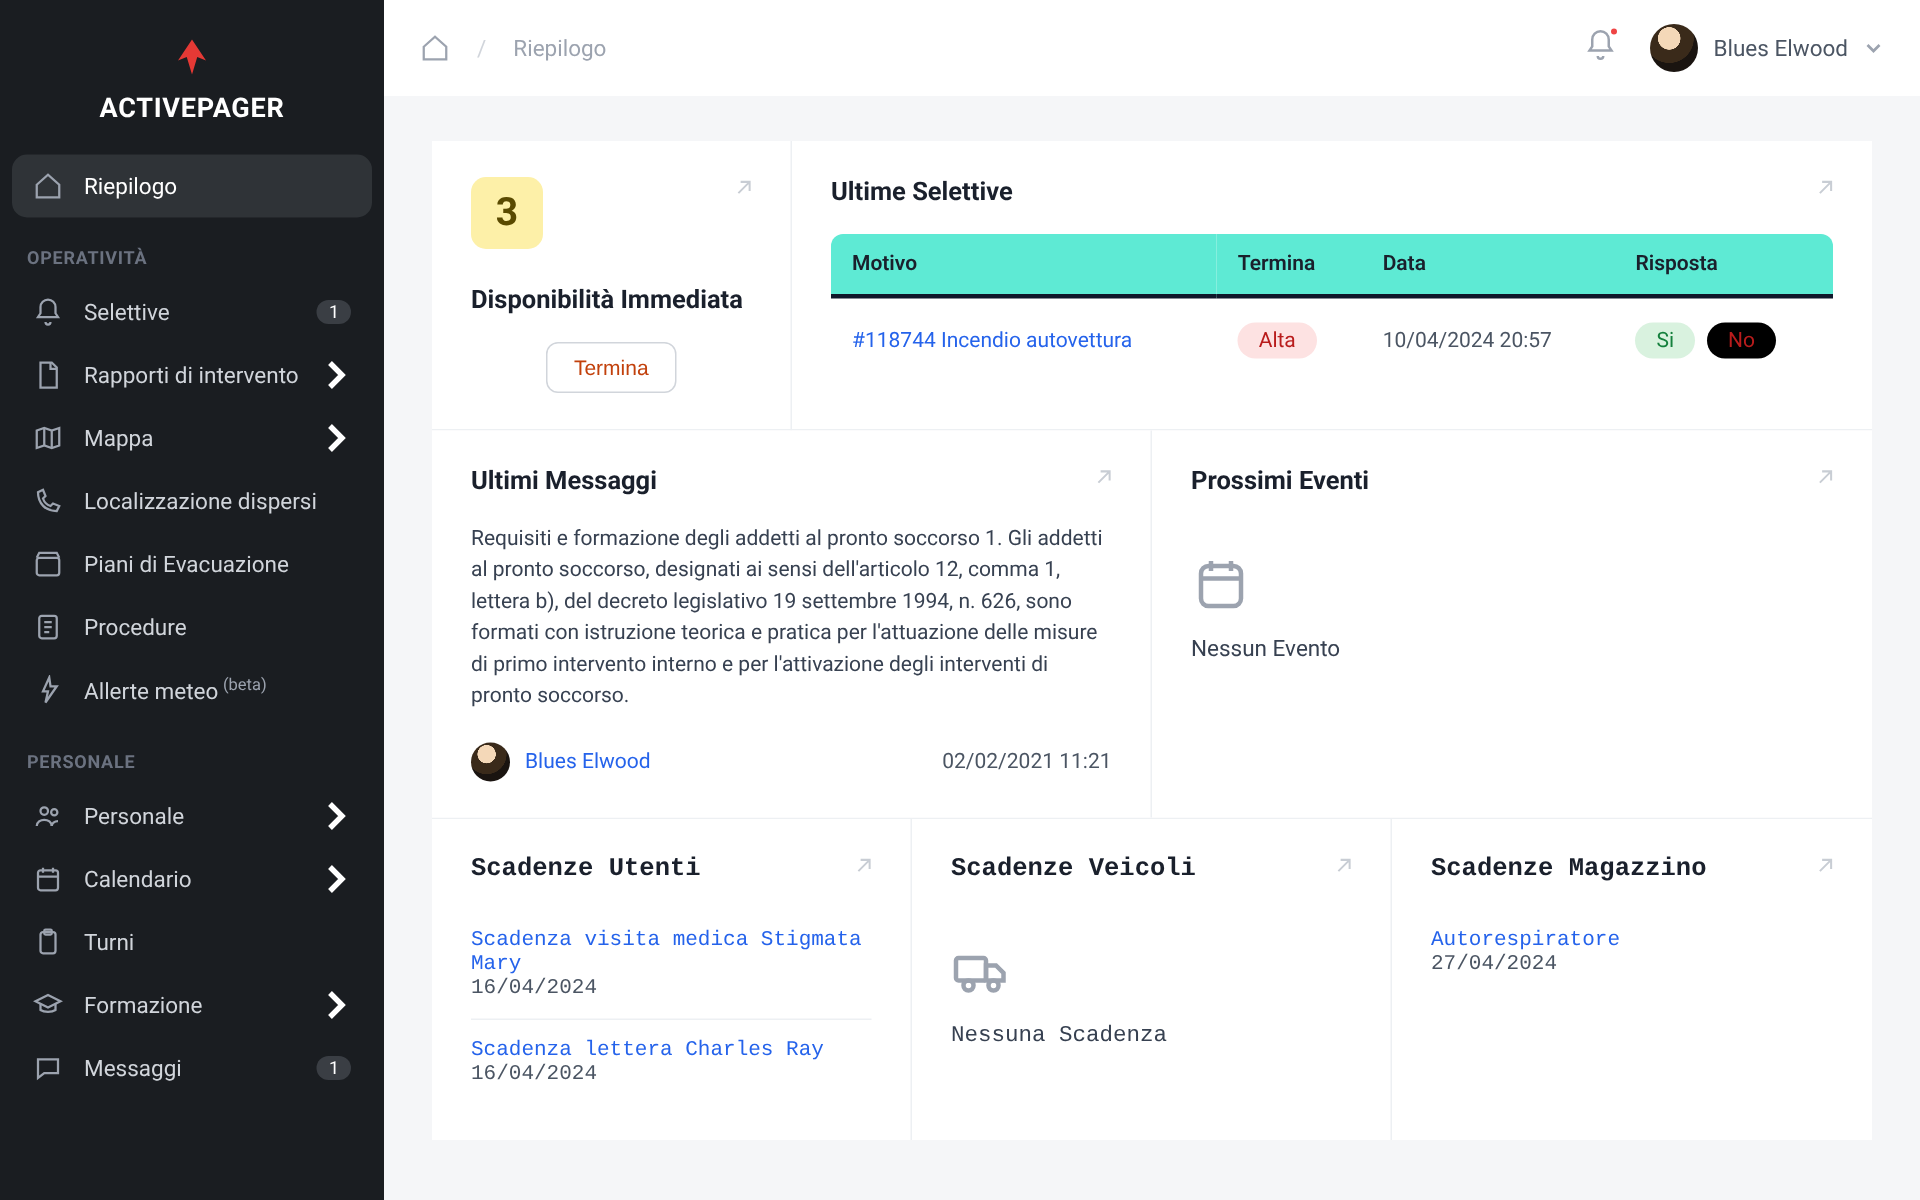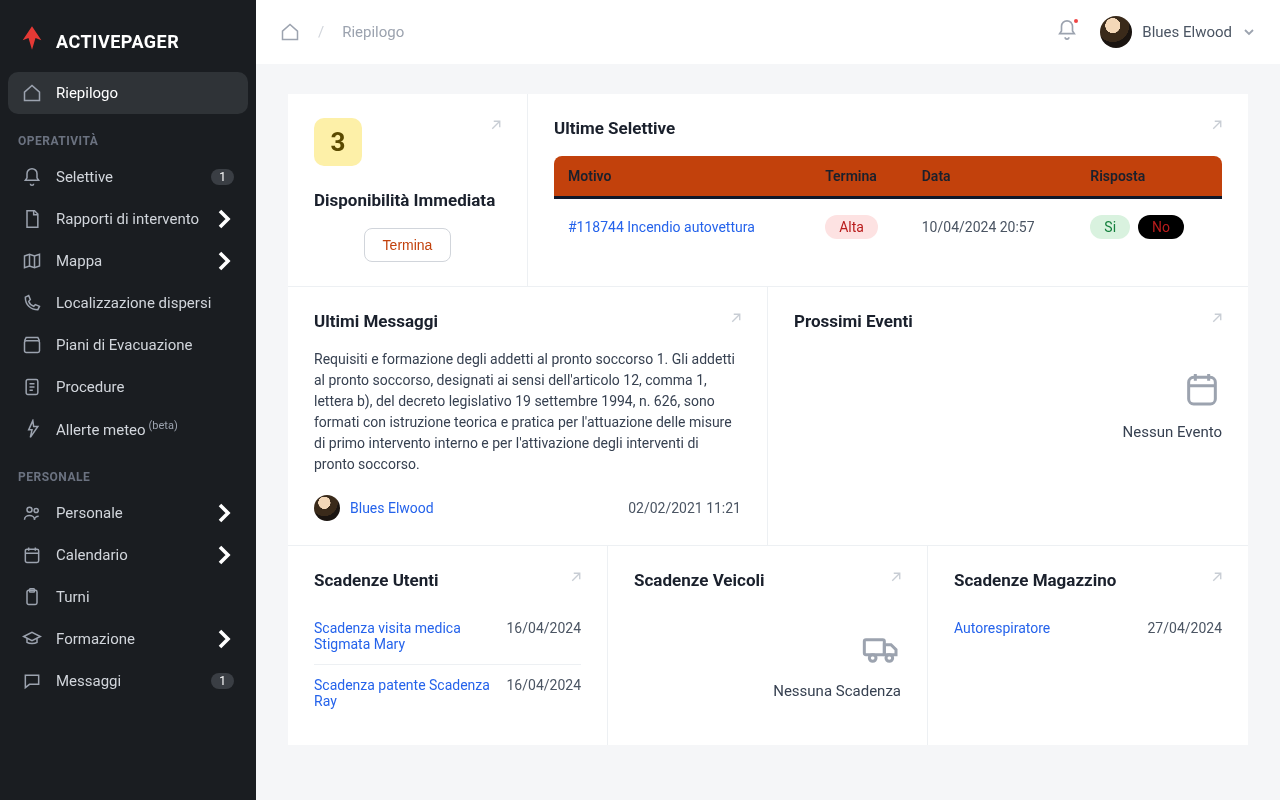--- a/index.html
+++ b/index.html
@@ -2,21 +2,21 @@
 <html><head>
 <meta charset="utf-8">
 <style>
 * { margin: 0; padding: 0; box-sizing: border-box; }
 body { font-family: -apple-system, BlinkMacSystemFont, "Segoe UI", Roboto, sans-serif; background: #f5f6f8; color: #1a202c; width: 1280px; height: 800px; overflow: hidden; }
 
 .app { display: flex; height: 100%; }
 
 
 .sidebar { width: 256px; background: #1a1d21; color: #fff; display: flex; flex-direction: column; padding: 16px 8px; overflow-y: auto; }
-.logo-row { display: flex; align-items: flex-end; gap: 10px; padding: 8px 10px 20px 10px; }
+.logo-row { display: flex; align-items: center; gap: 10px; padding: 8px 10px 20px 10px; flex-direction: column; }
 .logo-mark { width: 28px; height: 28px; }
 .logo-text { font-size: 18px; font-weight: 700; letter-spacing: 0.5px; color: #fff; }
 
 .nav-active { background: #2f3337; border-radius: 10px; }
 .nav-item { display: flex; align-items: center; gap: 14px; padding: 11px 14px; border-radius: 10px; cursor: pointer; color: #d1d5db; font-size: 15px; position: relative; }
 .nav-item svg { width: 20px; height: 20px; flex-shrink: 0; }
 .nav-section-title { font-size: 12px; font-weight: 700; letter-spacing: 0.5px; color: #6b7280; padding: 20px 10px 8px 10px; }
 .nav-badge { margin-left: auto; background: #3a3e44; color: #fff; border-radius: 10px; font-size: 12px; padding: 1px 8px; min-width: 20px; text-align: center; }
 .nav-chevron { margin-left: auto; width: 10px; height: 10px; }
 .nav-beta { color: #9ca3af; font-size: 11px; vertical-align: super; margin-left: 3px; }
@@ -44,47 +44,47 @@
 .arrow-out { position: absolute; top: 22px; right: 22px; width: 18px; height: 18px; cursor: pointer; }
 .arrow-out path { stroke: #c8cdd4; }
 
 
 .big-badge { width: 48px; height: 48px; border-radius: 10px; background: #fdf0a8; color: #5a4a00; font-size: 26px; font-weight: 700; display: flex; align-items: center; justify-content: center; margin-bottom: 24px; }
 .disp-title { font-size: 17px; font-weight: 700; margin-bottom: 18px; }
 .btn-outline { border: 1px solid #d1d5db; background: #fff; color: #c2410c; padding: 8px 18px; border-radius: 8px; font-size: 14px; cursor: pointer; display: block; margin: 0 auto; }
 
 
 .tbl { width: 100%; border-collapse: collapse; }
-.tbl th { text-align: left; font-size: 14px; font-weight: 600; color: #1a202c; padding: 12px 14px; background: #c2410c; }
+.tbl th { text-align: left; font-size: 14px; font-weight: 600; color: #1a202c; padding: 12px 14px; background: #5eead4; }
 .tbl th:first-child { border-top-left-radius: 8px; }
 .tbl th:last-child { border-top-right-radius: 8px; }
 .tbl td { padding: 16px 14px; font-size: 14px; color: #4b5563; border-top: 3px solid #0f172a; }
 .link { color: #2563eb; }
 .pill { padding: 4px 14px; border-radius: 14px; font-size: 14px; display: inline-block; }
 .pill-alta { background: #fde2e2; color: #b91c1c; }
 .pill-si { background: #d9f2df; color: #15803d; }
 .pill-no { background: #000000; color: #b91c1c; }
 .resp-pills { display: flex; gap: 8px; }
 .resp-pills .pill { cursor: pointer; }
 
 
 .row2 { display: grid; grid-template-columns: 1fr 1fr; }
-.row3 { display: grid; grid-template-columns: 1fr 1fr 1fr; }
+.row3 { display: grid; grid-template-columns: 1fr 1fr 1fr; font-family: Liberation Mono, monospace; }
 .msg-body { font-size: 14px; color: #374151; line-height: 1.5; margin-bottom: 20px; }
 .msg-footer { display: flex; align-items: center; justify-content: space-between; font-size: 14px; }
 .msg-author { display: flex; align-items: center; gap: 10px; }
 .msg-author .avatar-sm { width: 26px; height: 26px; border-radius: 50%; background: radial-gradient(circle at 40% 30%, #f4d8b8 25%, #3a2a1a 26% 55%, #1a1410 56%); }
 .msg-date { color: #4b5563; }
 
-.empty-state { text-align: right; padding: 20px 0 10px; }
+.empty-state { text-align: left; padding: 20px 0 10px; }
 .empty-state svg { width: 40px; height: 40px; margin-bottom: 10px; }
 .empty-text { color: #374151; font-size: 15px; }
 
 .deadline-list { font-size: 14px; }
-.deadline-item { display: flex; justify-content: space-between; align-items: flex-start; gap: 16px; padding: 12px 0; border-bottom: 1px solid #edf0f3; }
+.deadline-item { display: flex; justify-content: space-between; align-items: flex-start; padding: 12px 0; border-bottom: 1px solid #edf0f3; flex-direction: column; }
 .deadline-item:last-child { border-bottom: none; }
 .deadline-label { color: #2563eb; flex: 1; }
 .deadline-date { color: #4b5563; white-space: nowrap; }
 
 
 svg { stroke: #9ca3af; fill: none; stroke-width: 1.8; }
 .sidebar svg { stroke: #9ca3af; }
 .nav-active svg, .nav-active { color: #fff; }
 .nav-active .nav-label { color: #fff; }
 </style>
@@ -330,21 +330,21 @@
             <svg class="arrow-out" viewBox="0 0 24 24">
                 <path d="M7 17L17 7M9 7h8v8"></path>
               </svg>
             <div class="card-title">Scadenze Utenti</div>
             <div class="deadline-list">
               <div class="deadline-item">
                 <a class="deadline-label">Scadenza visita medica Stigmata Mary</a>
                 <span class="deadline-date">16/04/2024</span>
               </div>
               <div class="deadline-item">
-                <a class="deadline-label">Scadenza patente Scadenza Ray</a>
+                <a class="deadline-label">Scadenza lettera Charles Ray</a>
                 <span class="deadline-date">16/04/2024</span>
               </div>
             </div>
           </div>
 
           <div class="card card-border-right">
             <svg class="arrow-out" viewBox="0 0 24 24">
                 <path d="M7 17L17 7M9 7h8v8"></path>
               </svg>
             <div class="card-title">Scadenze Veicoli</div>

